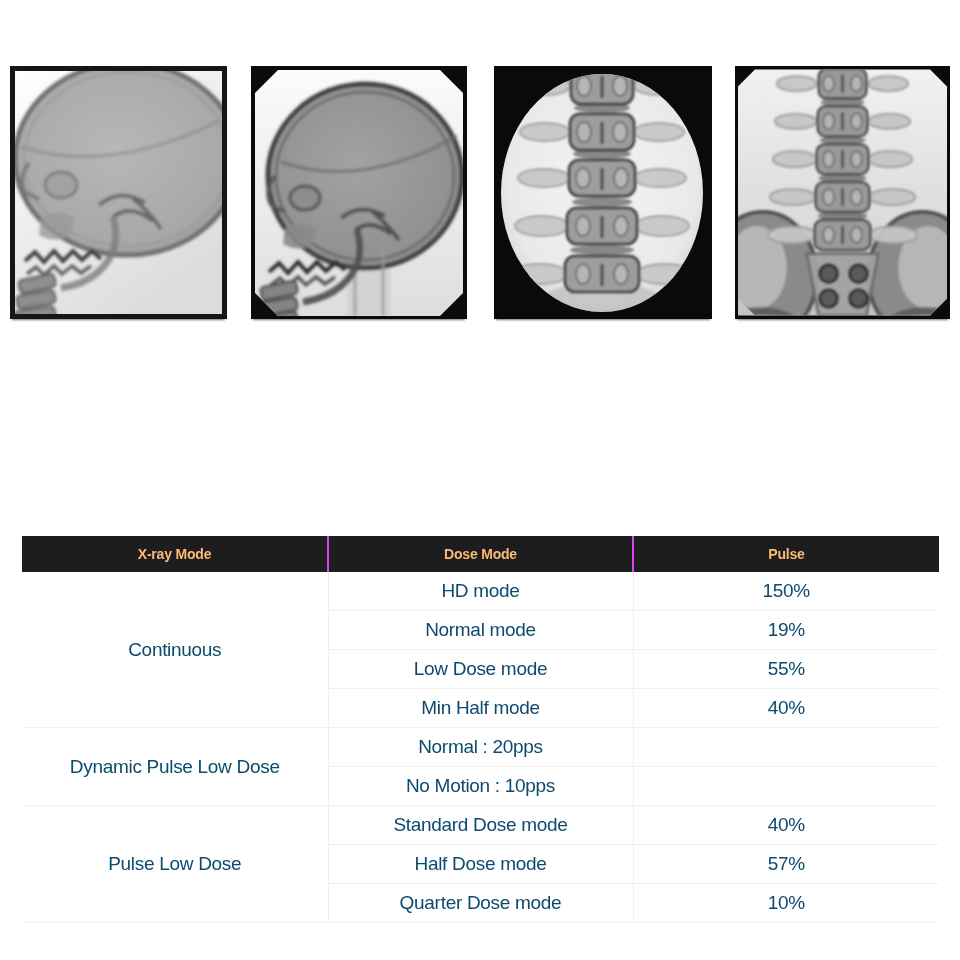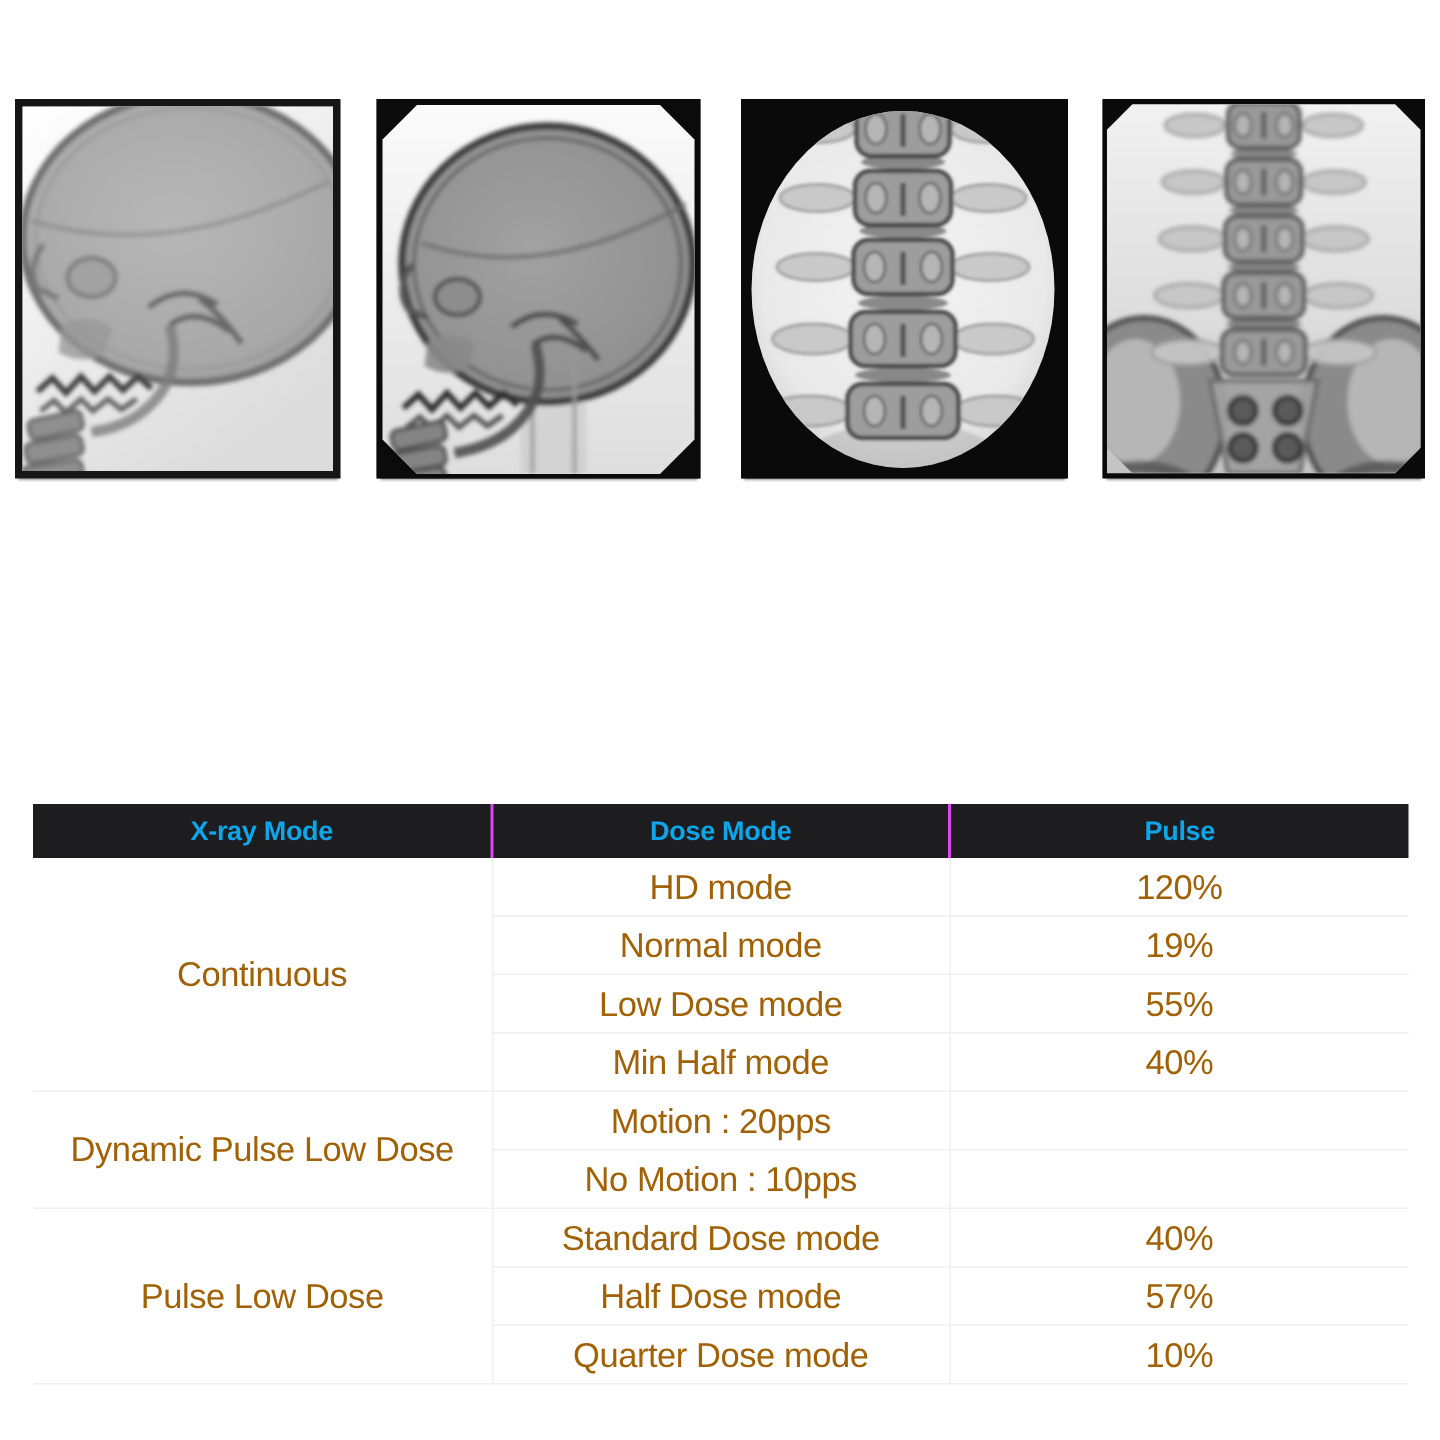--- a/index.html
+++ b/index.html
@@ -9,24 +9,24 @@
   .fig{position:absolute;top:66px;height:253px;box-sizing:border-box;
        box-shadow:0 3px 2px -2px rgba(0,0,0,.55);}
   .fig svg{display:block;width:100%;height:100%;}
   .f1{left:10px;width:217px;border:5px solid #161616;background:#e8e8e8;}
   .f2{left:251px;width:216px;background:#0b0b0b;}
   .f3{left:494px;width:218px;background:#0a0a0a;}
   .f4{left:735px;width:215px;background:#0a0a0a;}
   
   table.dose{position:absolute;left:22px;top:536px;width:917px;border-collapse:collapse;
              table-layout:fixed;}
-  table.dose th{background:#1d1d1f;color:#0ea5e9;height:36px;font-size:18px;font-weight:bold;
+  table.dose th{background:#1d1d1f;color:#fdba74;height:36px;font-size:14px;font-weight:bold;
                 letter-spacing:-0.2px;text-align:center;vertical-align:middle;padding:0;}
   table.dose th + th{border-left:2px solid #d946ef;margin-left:26px;}
-  table.dose td{height:38px;font-size:23px;color:#a16207;letter-spacing:-0.3px;text-align:center;
+  table.dose td{height:38px;font-size:19px;color:#0c4a6e;letter-spacing:-0.3px;text-align:center;
                 vertical-align:middle;background:#ffffff;border-bottom:1px solid #efefef;
                 border-left:1px solid #efefef;padding:0;}
   table.dose td.mode{border-left:none;}
 </style>
 </head>
 <body>
 
 <div class="canvas">
 
   <figure class="fig f1" style="margin:0">
@@ -267,37 +267,37 @@
       <tr>
         <th>X-ray Mode</th>
         <th>Dose Mode</th>
         <th>Pulse</th>
       </tr>
     </thead>
     <tbody>
       <tr>
         <td class="mode" rowspan="4">Continuous</td>
         <td>HD mode</td>
-        <td>120%</td>
+        <td>150%</td>
       </tr>
       <tr>
         <td>Normal mode</td>
         <td>19%</td>
       </tr>
       <tr>
         <td>Low Dose mode</td>
         <td>55%</td>
       </tr>
       <tr>
         <td>Min Half mode</td>
         <td>40%</td>
       </tr>
       <tr>
         <td class="mode" rowspan="2">Dynamic Pulse Low Dose</td>
-        <td>Motion : 20pps</td>
+        <td>Normal : 20pps</td>
         <td></td>
       </tr>
       <tr>
         <td>No Motion : 10pps</td>
         <td></td>
       </tr>
       <tr>
         <td class="mode" rowspan="3">Pulse Low Dose</td>
         <td>Standard Dose mode</td>
         <td>40%</td>

